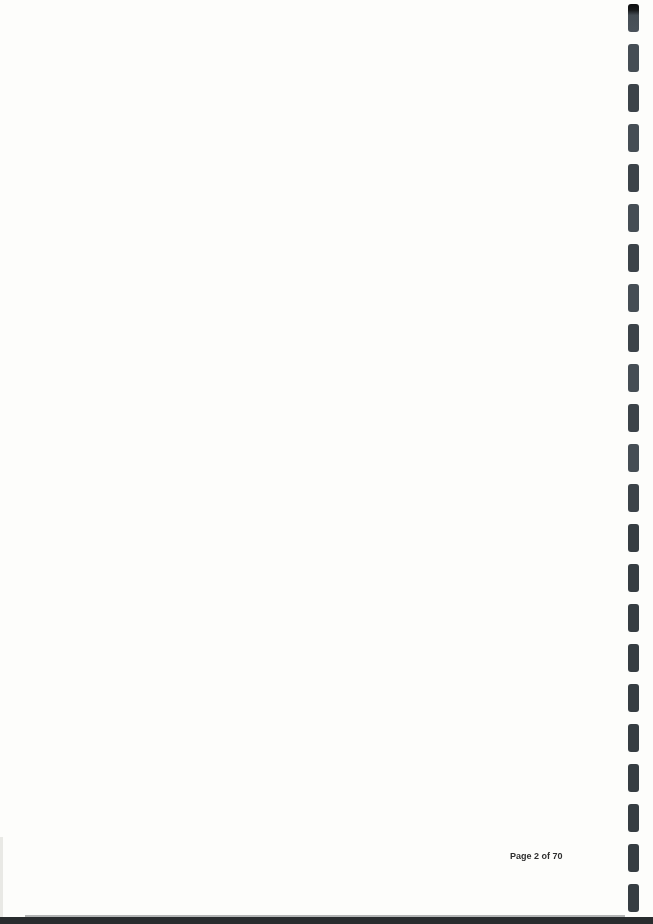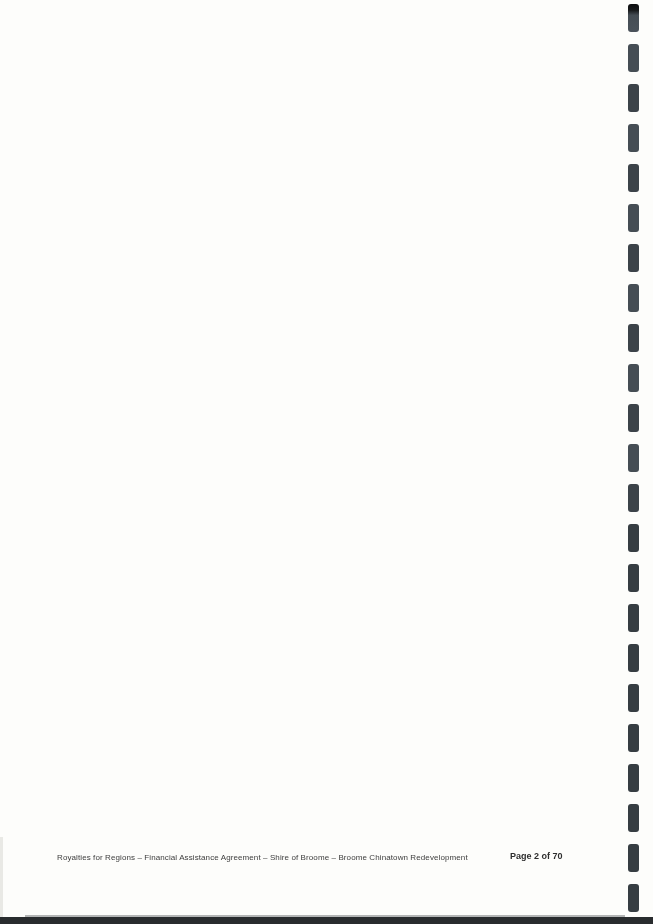--- a/index.html
+++ b/index.html
@@ -209,17 +209,16 @@
     <span class="label">No Further Funding and Recovery of Funding</span>
     <span class="page">16</span>
   </div>
   <div class="row" style="top:823px">
     <span class="num">12.</span>
     <span class="label">AGREEMENT BETWEEN THE RECIPIENT AND A THIRD PARTY</span>
     <span class="page">17</span>
   </div>
 
   <div class="footer">
-    <span class="footer-text">Royalties for Regions – Financial Assistance Agreement – Shire of Broome – Broome Chinatown Redevelopment</span>
     <span class="footer-page">Page 2 of 70</span>
   </div>
 
 </div>
 
 </body></html>

